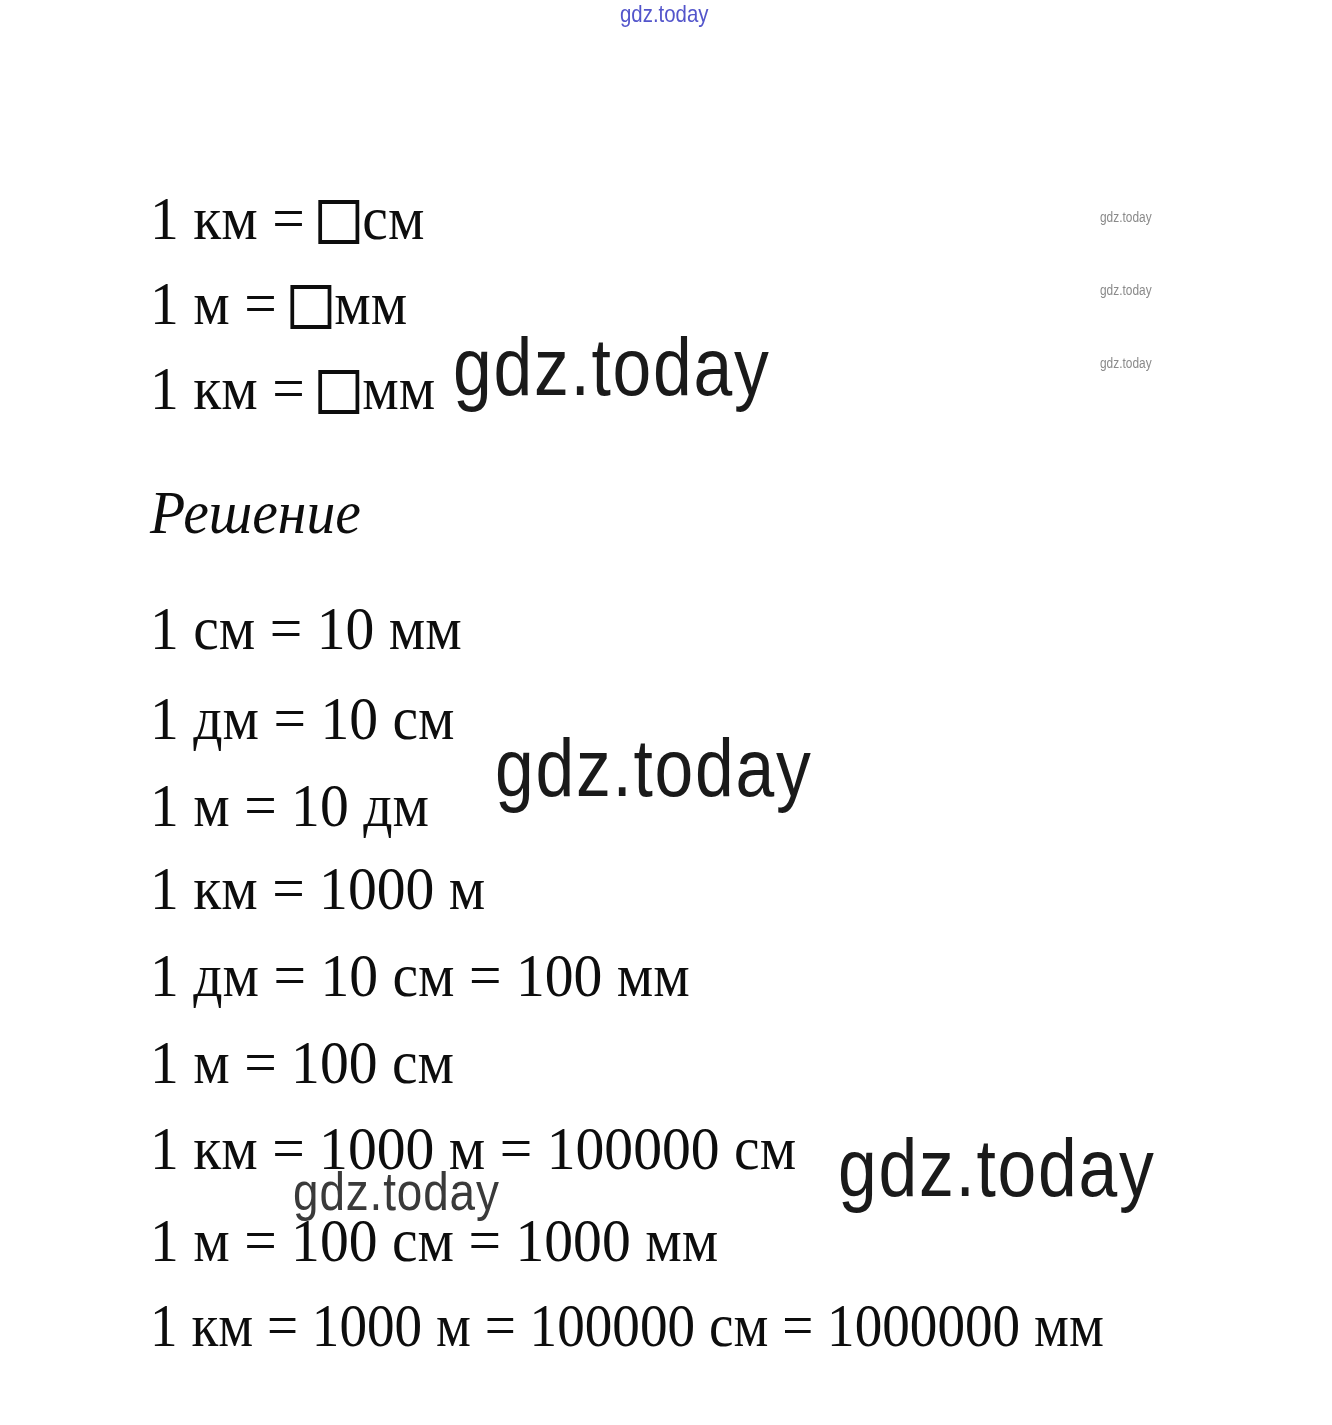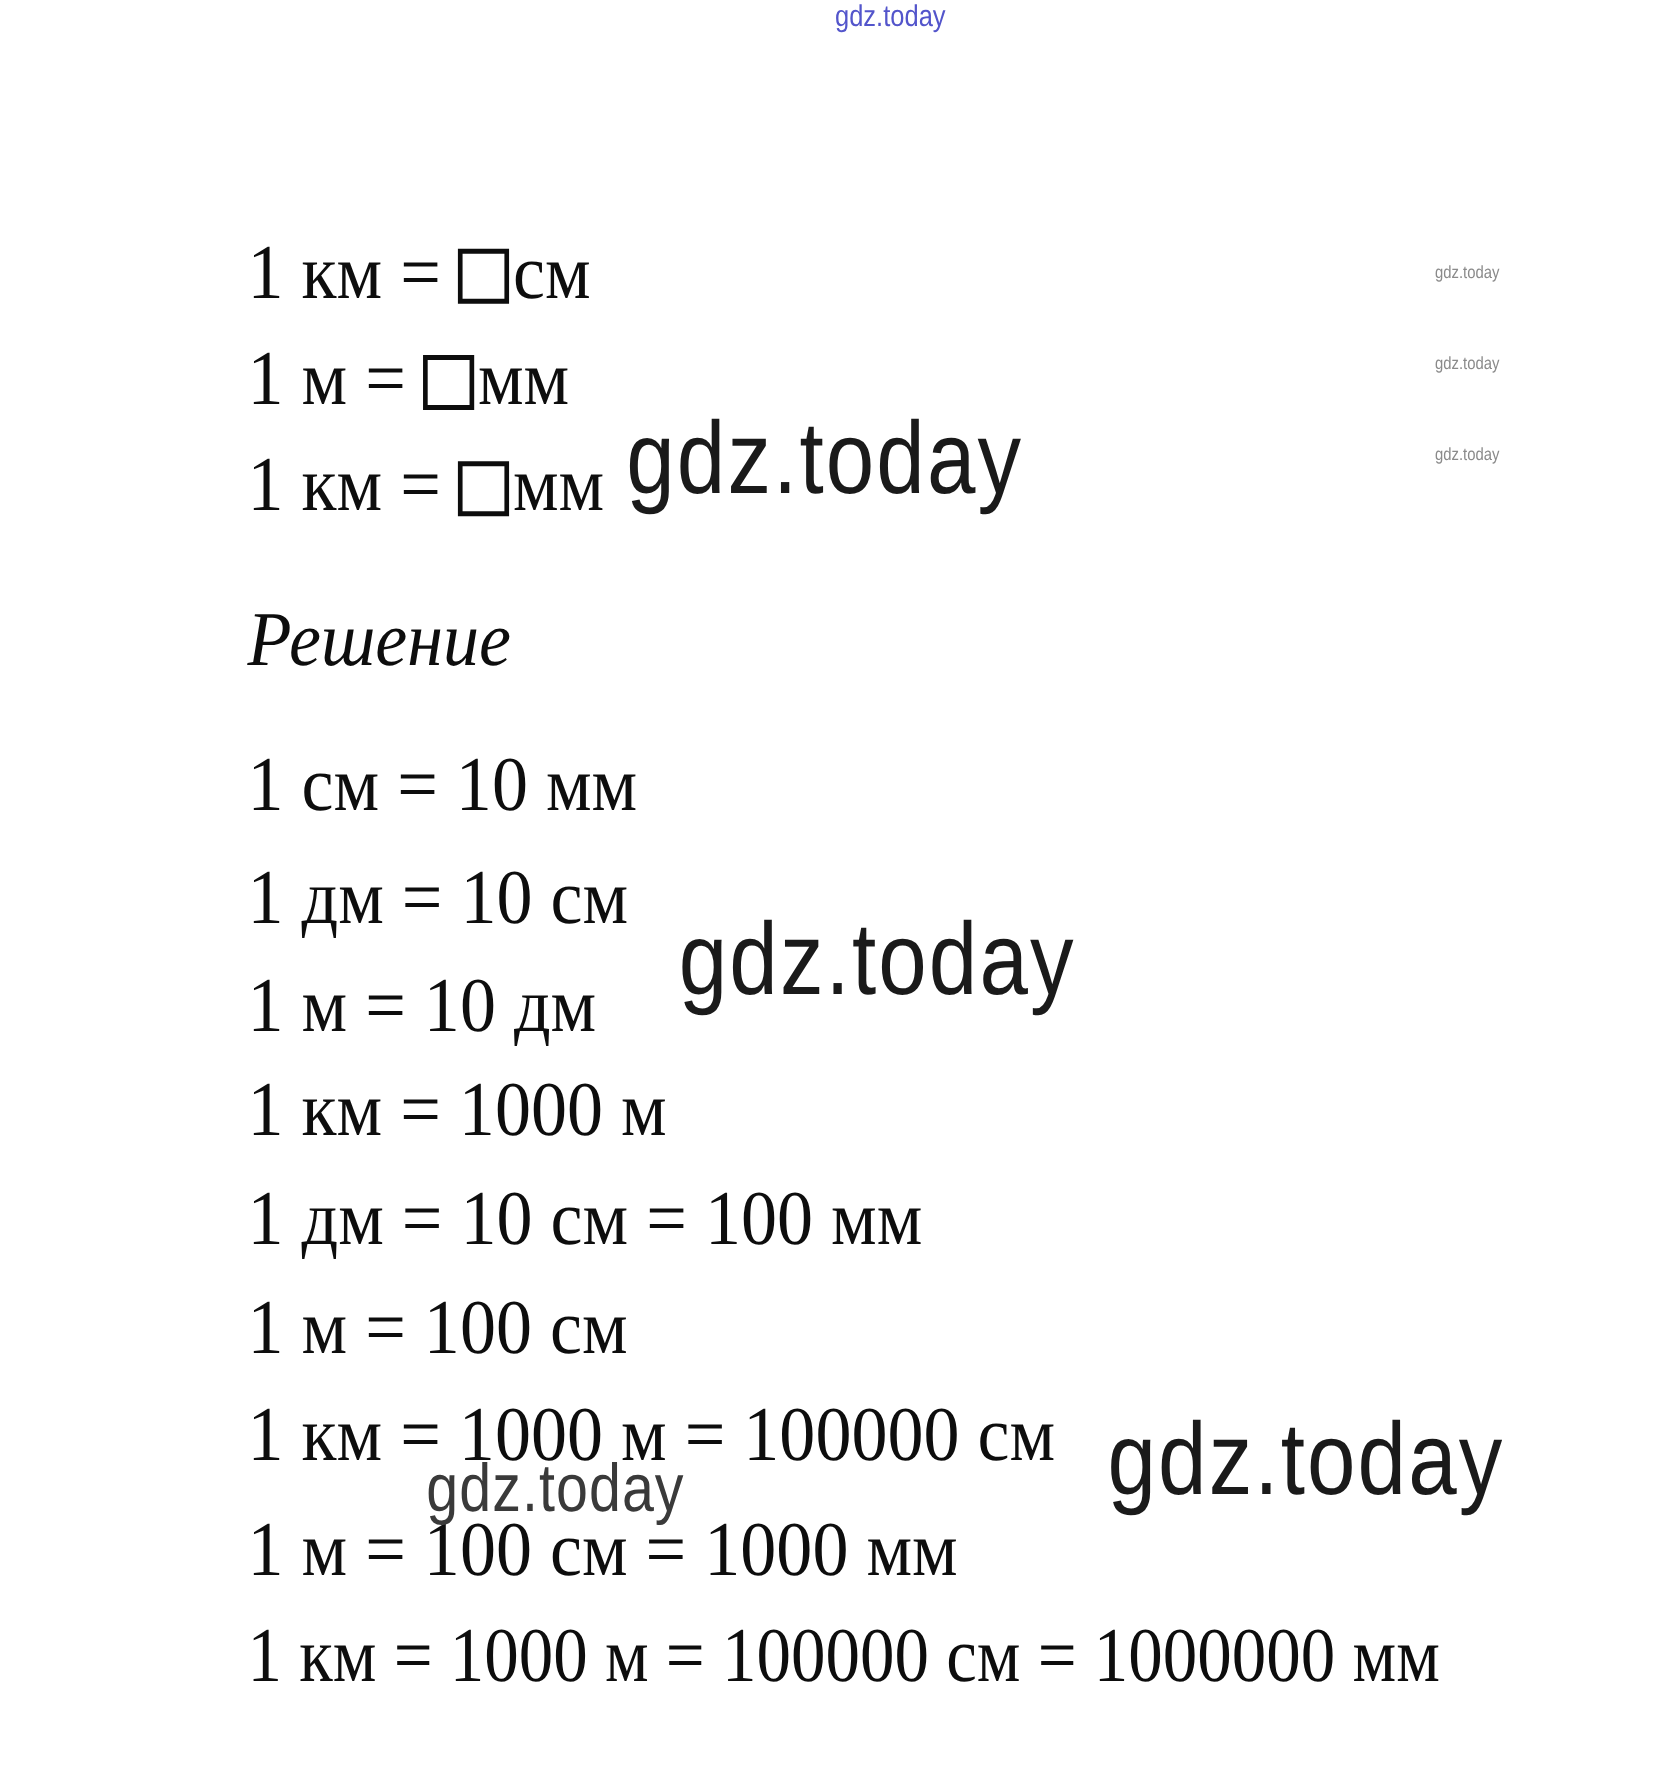--- a/index.html
+++ b/index.html
@@ -4,21 +4,20 @@
 <style>
   html, body { margin: 0; padding: 0; background: #ffffff; }
   .page {
     position: relative;
     width: 1260px;
     height: 1425px;
     background: #ffffff;
     overflow: hidden;
     font-family: "Liberation Serif", serif;
     color: #0d0d0d;
-    margin-left: 48px;
   }
   
   .line {
     position: absolute;
     left: 150px;
     font-size: 62px;
     line-height: 1;
     white-space: nowrap;
     transform: scaleX(0.93);
     transform-origin: 0 0;

